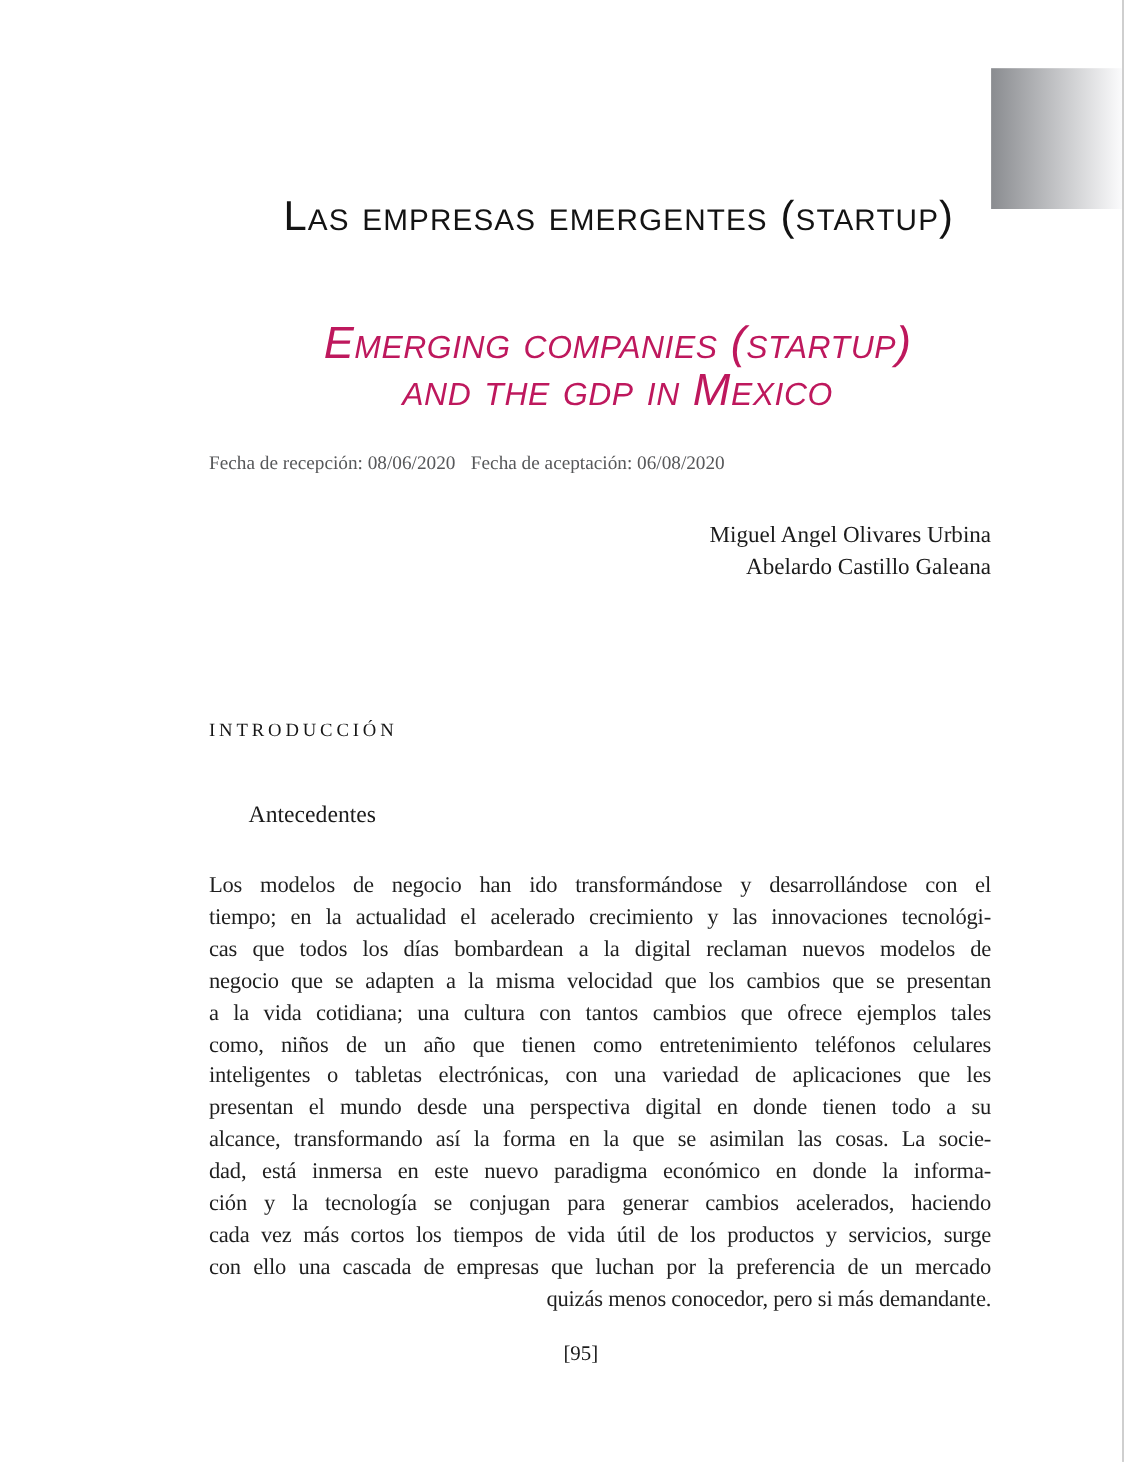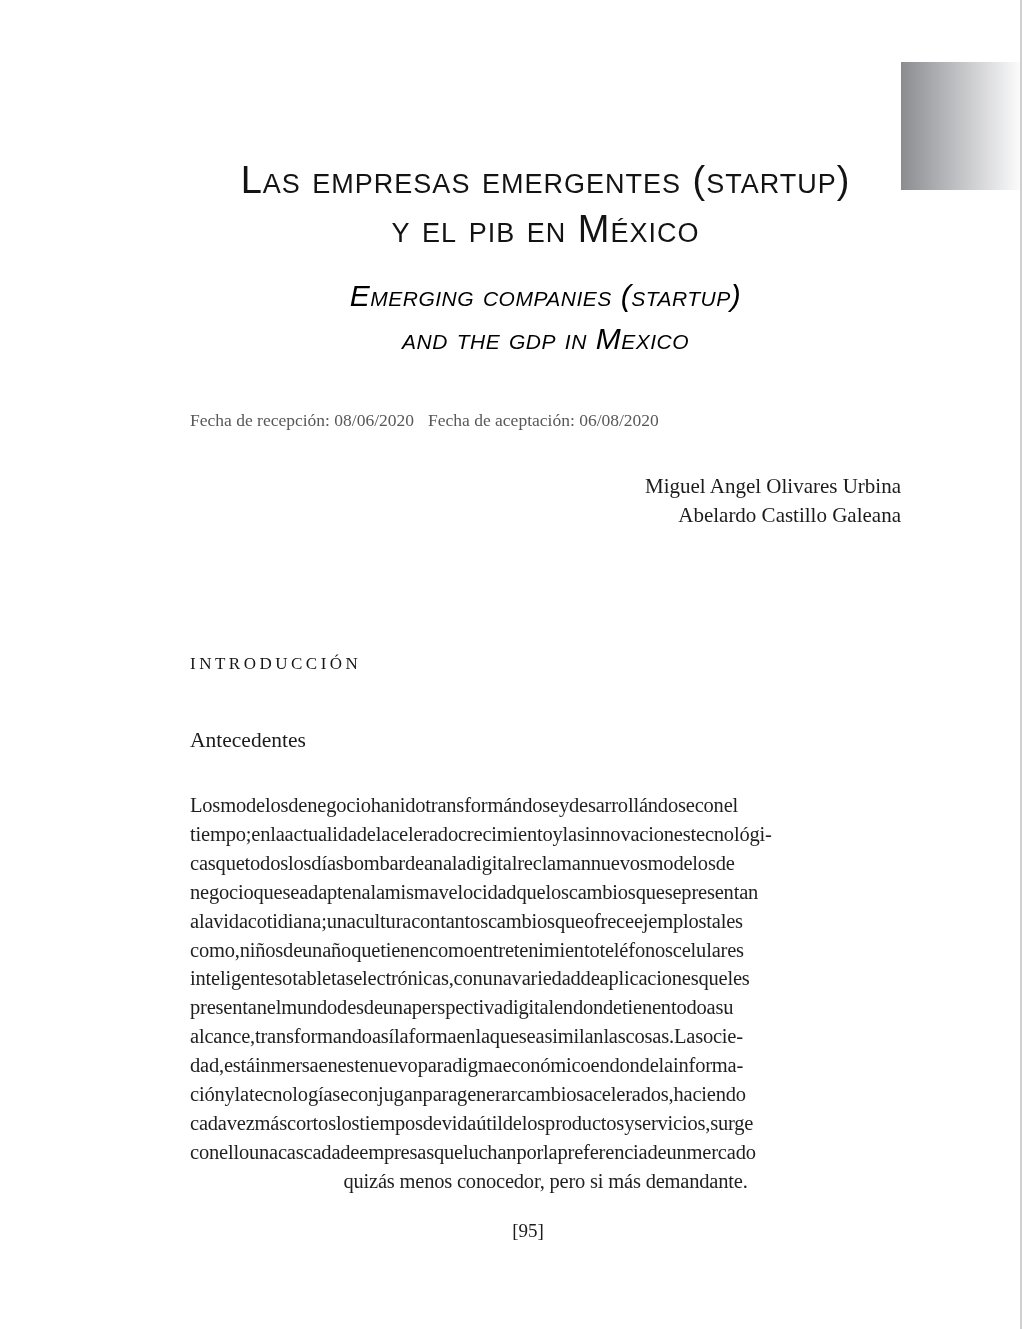--- a/index.html
+++ b/index.html
@@ -18,43 +18,43 @@
   }
   .edge{
     position:absolute;
     right:0;top:0;
     width:2px;height:100%;
     background:#cfcfcf;
   }
   .col{position:absolute;left:190px;width:711px;}
   .title{
     top:156px;
-    margin:0;
+    margin:17px;
     text-align:center;
     font-family:"Liberation Sans", sans-serif;
     font-variant:small-caps;
     font-weight:normal;
     font-size:38px;
     line-height:49px;
     letter-spacing:1px;
     color:#131313;
   }
   .title .tline{display:block;}
   .subtitle{
     top:274px;
-    margin:0;
+    margin:16px;
     text-align:center;
     font-family:"Liberation Sans", sans-serif;
     font-style:italic;
     font-variant:small-caps;
     font-weight:normal;
-    font-size:30px;
+    font-size:41px;
     line-height:43px;
     letter-spacing:0.5px;
-    color:#000000;
+    color:#be185d;
   }
   .subtitle .sline{display:block;}
   .dates{
     top:408px;
     font-size:17.5px;
     line-height:24px;
     color:#57585a;
   }
   .dates .gap{display:inline-block;width:14px;}
   .authors{
@@ -67,56 +67,56 @@
   .intro-heading{
     top:654px;
     font-size:17px;
     letter-spacing:3.5px;
     color:#161616;
   }
   .subsection{
     top:728px;
     font-size:21.5px;
     color:#1b1b1b;
+    margin-left:36px;
   }
   .paragraph{
     top:791px;
     font-size:20.5px;
     line-height:28.9px;
     letter-spacing:-0.2px;
     color:#1f1f1f;
   }
   .jline{
     display:flex;
-    justify-content:flex-start;
+    justify-content:space-between;
     flex-wrap:nowrap;
     white-space:nowrap;
   }
-  .lastline{text-align:center;white-space:nowrap;}
+  .lastline{text-align:right;white-space:nowrap;}
   .pageno{
     position:absolute;
     left:0;width:1022px;
     top:1220px;
     text-align:center;
     font-size:19px;
     color:#1b1b1b;
     padding-left:17px;
   }
 </style>
 </head>
 <body>
 
 <div class="page">
 
   <div class="grad" style="background: linear-gradient(to right, rgb(138, 140, 144), rgb(253, 253, 254));"></div>
   <div class="edge" style="background: rgb(207, 207, 207);"></div>
 
   <h1 class="title col">
     <span class="tline">Las empresas emergentes (startup)</span>
-    <span class="tline">y el pib en México</span>
   </h1>
 
   <h2 class="subtitle col">
     <span class="sline">Emerging companies (startup)</span>
     <span class="sline">and the gdp in Mexico</span>
   </h2>
 
   <div class="dates col">
     <span>Fecha de recepción: 08/06/2020</span><span class="gap"></span><span>Fecha de aceptación: 06/08/2020</span>
   </div>

